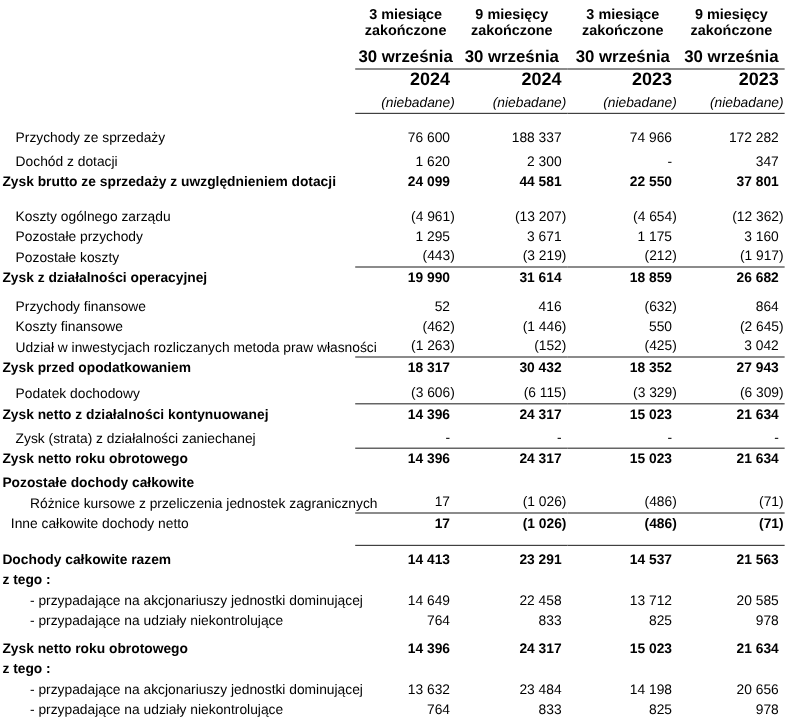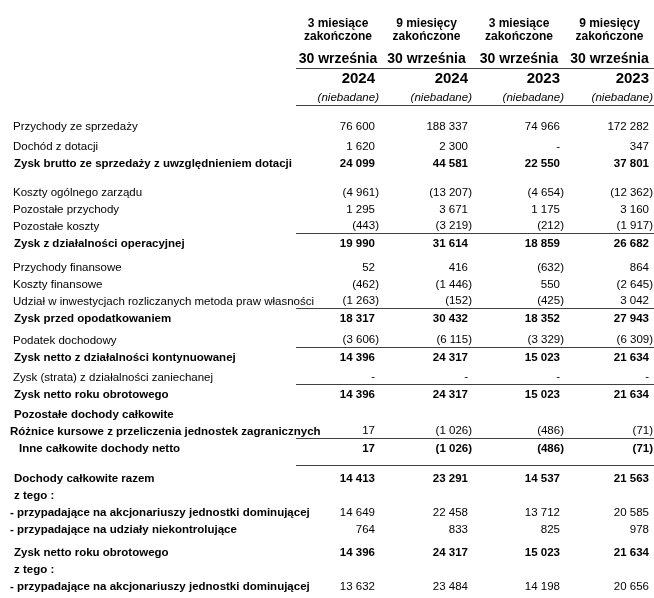--- a/index.html
+++ b/index.html
@@ -11,34 +11,34 @@
   table { border-collapse: collapse; table-layout: fixed; width: 654px; }
   td { padding: 0; vertical-align: bottom; }
   .lbl { white-space: nowrap; padding-bottom: 2px; overflow: visible; }
   .v   { white-space: nowrap; padding-bottom: 2px; }
   .num { text-align: right; padding-right: 5px; }
   .num.paren { padding-right: 1px; }
   .ctr { text-align: center; }
 
   
   tr.h-period td { font-weight: bold; font-size: 12px; vertical-align: top;
-                   padding-top: 17px; line-height: 13px; height: 28px; }
+                   padding-top: 6px; line-height: 13px; height: 28px; }
   tr.h-date td   { font-weight: bold; font-size: 14px; height: 19px; }
   tr.h-year td   { font-weight: bold; font-size: 15px; height: 14px; }
   tr.h-note td   { font-style: italic; height: 15px; }
   tr.rule-below td.v { border-bottom: 1px solid #404040; }
 
   
   tbody tr { height: 17px; }
   tbody tr.tall { height: 20px; }
   tbody tr.spacer { height: 10px; }
   tr.item td.lbl      { padding-left: 13px; }
-  tr.sub td.lbl       { padding-left: 10px; font-weight: bold; }
-  tr.total td.lbl, tr.section td.lbl { padding-left: 14px; font-weight: bold; }
-  tr.bold-item td.lbl { padding-left: 19px; font-weight: bold; }
+  tr.sub td.lbl       { padding-left: 25px; }
+  tr.total td.lbl, tr.section td.lbl { padding-left: 2px; font-weight: bold; }
+  tr.bold-item td.lbl { padding-left: 9px; font-weight: normal; }
   tr.total td.v, tr.bold-item td.v { font-weight: bold; }
   #table-body::before { content: ""; display: table-row; height: 8px; }
 </style>
 </head>
 <body>
 
 <table>
   <colgroup>
     <col style="width:296px">
       <col style="width:84px">

